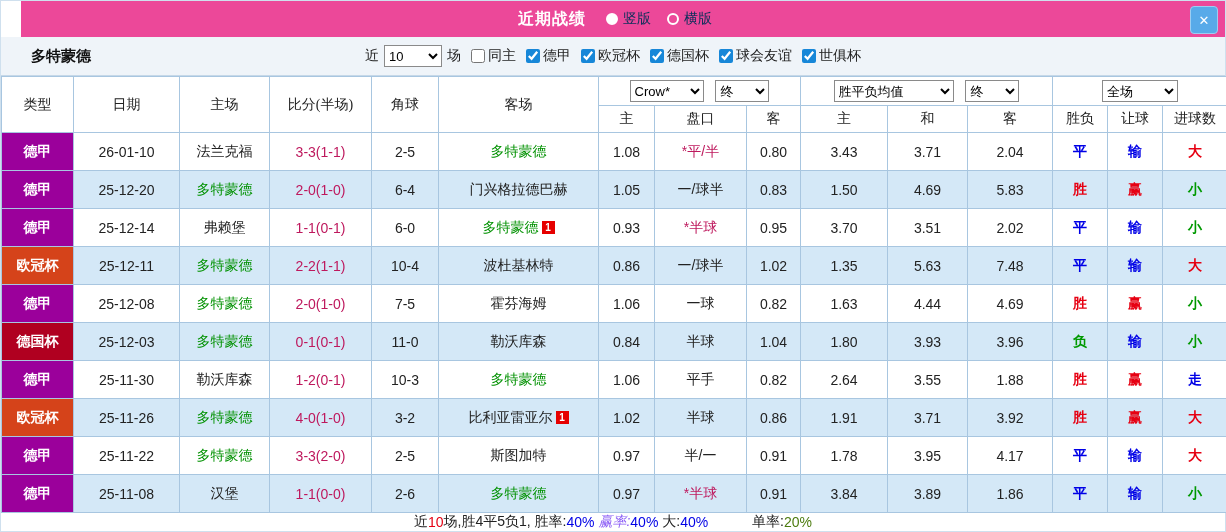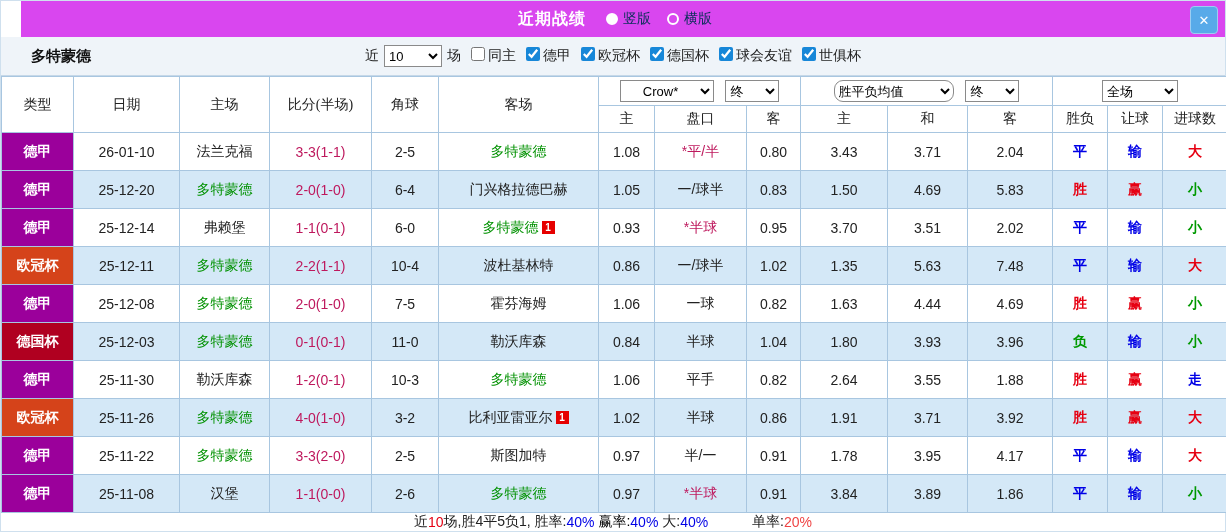--- a/index.html
+++ b/index.html
@@ -1,52 +1,52 @@
 <!DOCTYPE html>
 <html><head>
 <meta charset="utf-8">
 <style>
   html,body{margin:0;padding:0;}
   body{width:1226px;height:532px;font-family:"Liberation Sans","DejaVu Sans",sans-serif;background:#fff;overflow:hidden;}
   .app{width:1226px;height:532px;display:flex;flex-direction:column;border:1px solid #cfe0ee;box-sizing:border-box;}
 
   
-  .topbar{flex:0 0 36px;background:#d946ef;position:relative;display:flex;align-items:center;justify-content:center;margin-left:20px;}
+  .topbar{flex:0 0 36px;background:#ec4899;position:relative;display:flex;align-items:center;justify-content:center;margin-left:20px;}
   .topbar-title{color:#fff;font-weight:bold;font-size:16px;margin-right:20px;letter-spacing:1px;}
   .view-option{display:inline-flex;align-items:center;margin-right:16px;cursor:pointer;font-size:14px;color:#0c2f5a;}
   .radio{width:12px;height:12px;border:2px solid #fff;border-radius:50%;margin-right:5px;box-sizing:border-box;background:transparent;}
   .radio.selected{background:#fff;}
   .close-btn{position:absolute;right:7px;top:5px;width:26px;height:26px;background:#58aae9;border:1px solid #9ccdf2;border-radius:4px;color:#fff;font-size:13px;font-weight:bold;display:flex;align-items:center;justify-content:center;cursor:pointer;}
 
   
   .filterbar{flex:0 0 38px;background:#eff4f9;position:relative;display:flex;align-items:center;border-bottom:1px solid #c6d8e8;}
   .team-name{position:absolute;left:30px;font-weight:bold;font-size:15px;color:#111;}
   .filters{margin:0 auto;display:flex;align-items:center;font-size:14px;color:#222;}
   .filters select{margin:0 5px;font-size:13px;height:22px;border:1px solid #8a8a8a;background:#fff;}
   .count-select{width:58px;}
-  .filter-cb{display:inline-flex;margin-left:10px;cursor:pointer;white-space:nowrap;}
+  .filter-cb{display:inline-flex;align-items:center;margin-left:10px;cursor:pointer;white-space:nowrap;}
   .filter-cb input{width:14px;height:14px;accent-color:#1787d8;margin:0 3px 0 0;}
 
   
   table{border-collapse:collapse;table-layout:fixed;width:1226px;flex:0 0 auto;}
   th,td{border:1px solid #a8c6e0;text-align:center;font-size:14px;padding:0;overflow:hidden;white-space:nowrap;color:#222;font-weight:normal;}
   thead tr.main-head th{height:28px;background:#fff;}
   thead th.label-head{background:#d2e5f5;font-family:Liberation Serif, serif;}
   thead tr.sub-head th{height:26px;background:#fff;}
   tbody td{height:37px;background:#fff;}
   tbody tr:nth-child(even) td{background:#d4e8f7;}
   td.type-cell{color:#fff;font-weight:bold;}
   td.focus{color:#009100;}
   td.red-text{color:#be185d;}
   td.result{font-weight:bold;}
   .badge{display:inline-block;width:13px;height:13px;background:#e60000;color:#fff;font-size:10px;line-height:13px;font-weight:bold;margin-left:3px;vertical-align:1px;text-align:center;}
   .head-select{font-size:13px;height:22px;border:1px solid #8a8a8a;background:#fff;margin:0 4px;}
-  .company-select{width:94px;text-align:center;}
+  .company-select{width:74px;}
   .stage-select{width:54px;}
-  .avg-select{width:120px;border-radius:9px;}
+  .avg-select{width:120px;}
   .scope-select{width:76px;}
 
   
   .summary{flex:1;display:flex;align-items:center;justify-content:center;font-size:14px;background:#fff;}
   .summary span{white-space:pre;}
 </style>
 </head>
 <body>
 
 <div class="app">
@@ -335,21 +335,21 @@
           <td class="result" style="color: rgb(0, 153, 0);">小</td>
         </tr>
       </tbody>
   </table>
 
   <div class="summary">
       <span style="color: rgb(34, 34, 34);">近</span>
       <span style="color: rgb(230, 0, 18);">10</span>
       <span style="color: rgb(34, 34, 34);">场,胜4平5负1, 胜率:</span>
       <span style="color: rgb(0, 0, 230);">40%</span>
-      <span style="color: #000000;"> 赢率:</span>
+      <span style="color: #8b5cf6; font-style: italic;"> 赢率:</span>
       <span style="color: rgb(0, 0, 230);">40%</span>
       <span style="color: rgb(34, 34, 34);"> 大:</span>
       <span style="color: rgb(0, 0, 230);">40%</span>
       <span style="color: rgb(34, 34, 34); margin-left: 40px;"> 单率:</span>
-      <span style="color: #ef4444; text-align: right;">20%</span>
+      <span style="color: #4d7c0f; text-align: right;">20%</span>
     </div>
 
 </div>
 
 </body></html>

